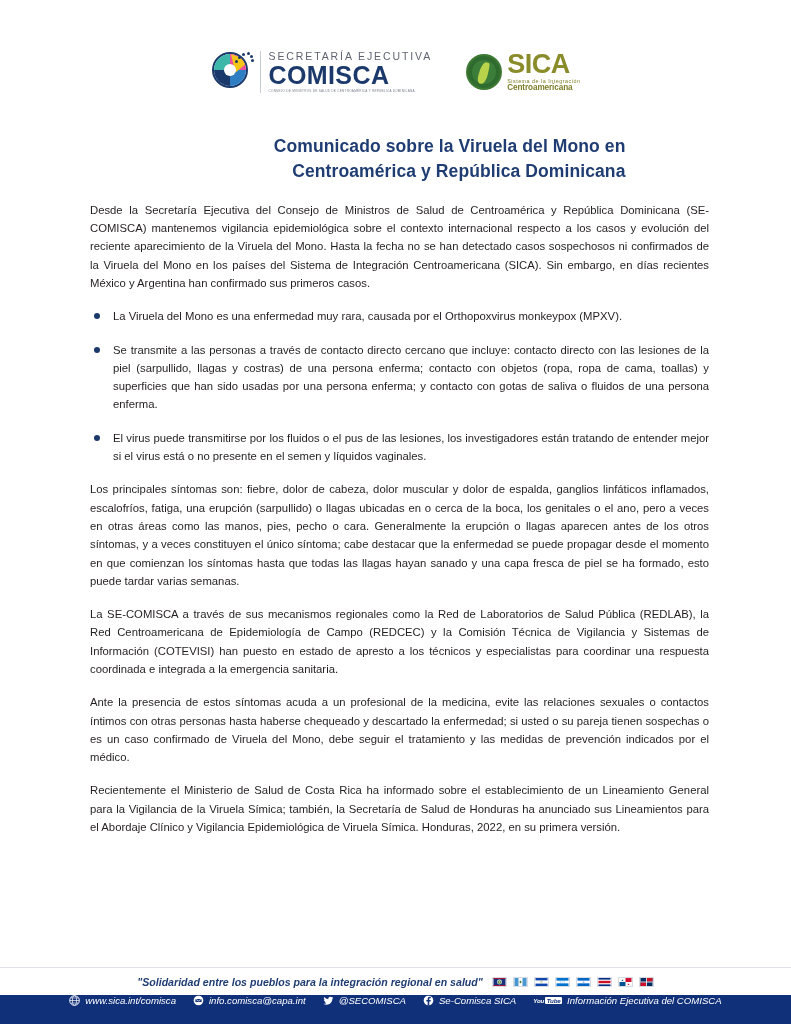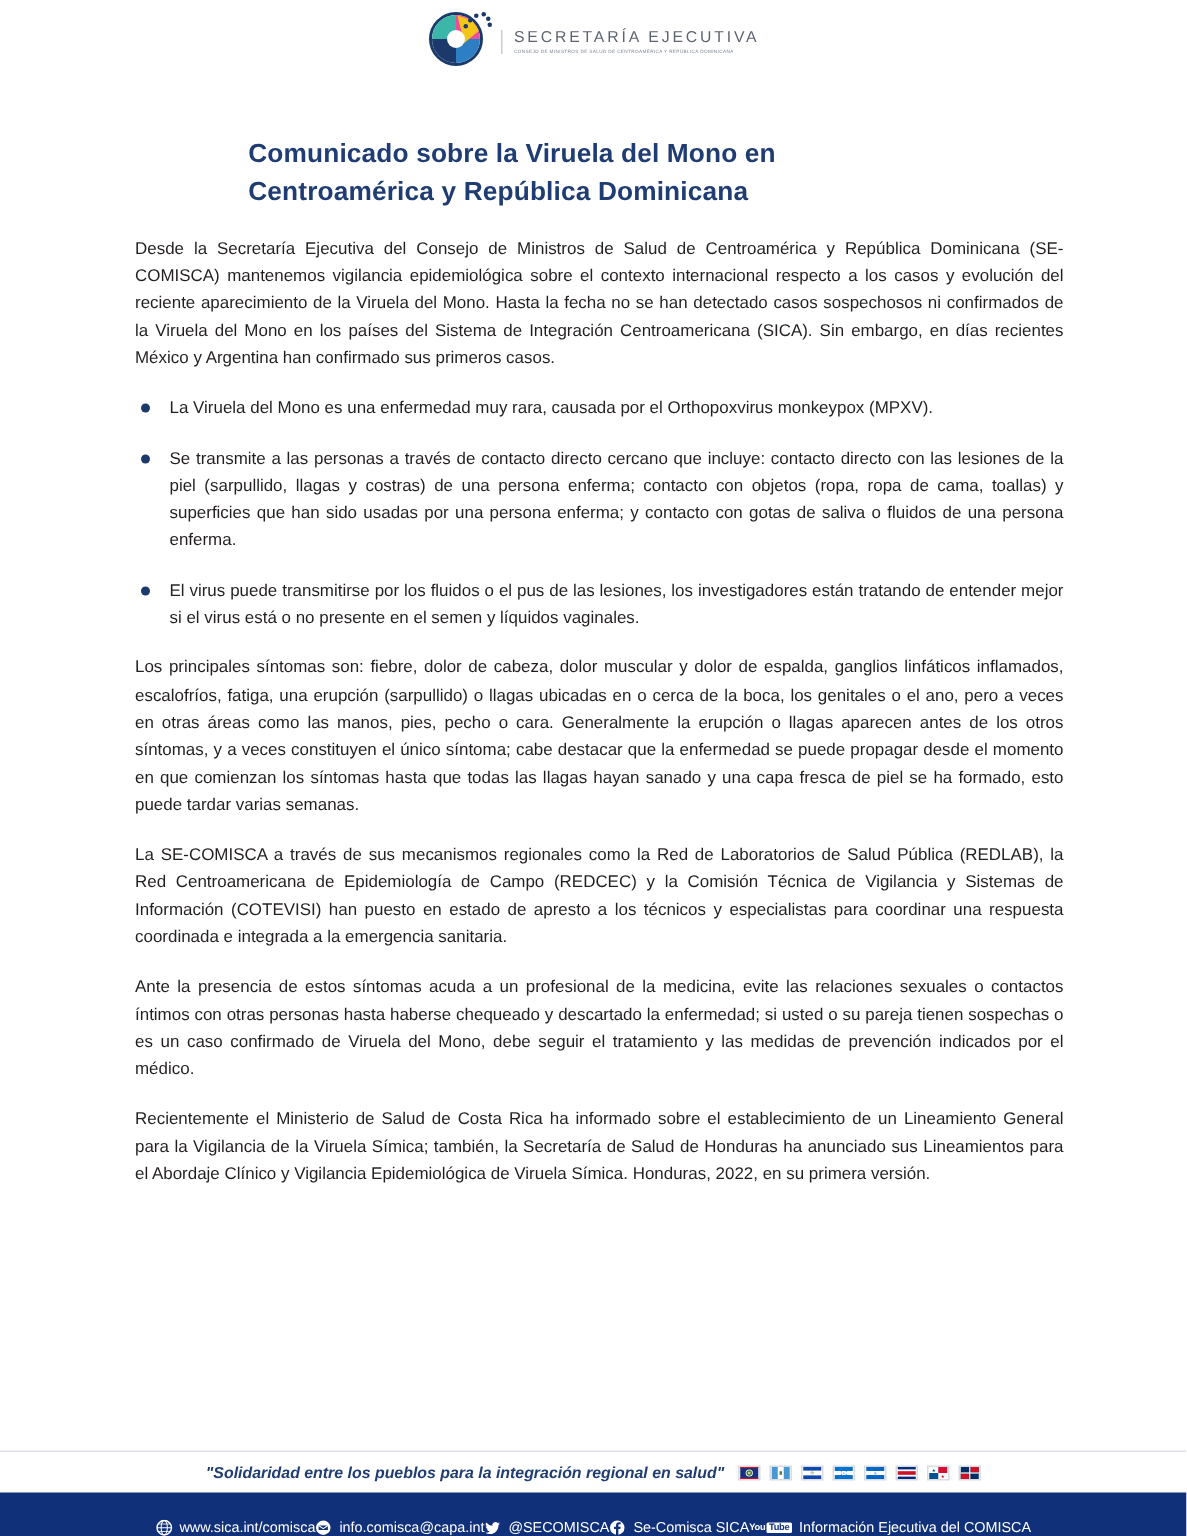--- a/index.html
+++ b/index.html
@@ -16,20 +16,21 @@
     color: #231f20;
     overflow: hidden;
   }
 
   
   .header {
     display: flex;
     align-items: center;
     justify-content: center;
     gap: 34px;
+    padding-top: 44px;
     height: 56px;
   }
 
   .comisca-logo {
     display: flex;
     align-items: center;
     gap: 7px;
   }
   .comisca-mark {
     width: 42px;
@@ -165,21 +166,21 @@
     font-size: 8.2px;
     color: #7c7e28;
     font-weight: bold;
     letter-spacing: -0.1px;
   }
 
   
   .doc-title {
     margin: 34px auto 0 auto;
     width: 460px;
-    text-align: left;
+    text-align: right;
     font-size: 17.5px;
     font-weight: bold;
     color: #1f3d73;
     line-height: 1.45;
     letter-spacing: 0.1px;
   }
 
   
   .content {
     margin: 16px 82px 0 90px;
@@ -248,24 +249,26 @@
     box-sizing: border-box;
   }
 
   
   .bottom-bar {
     position: absolute;
     left: 0; right: 0; bottom: 0;
     height: 29px;
     background: #11307a;
     display: flex;
-    align-items: flex-end;
+    align-items: flex-start;
     justify-content: center;
+    gap: 17px;
     color: #ffffff;
     font-size: 9.6px;
+    font-style: italic;
   }
   .bb-item {
     display: flex;
     align-items: center;
     gap: 5px;
     white-space: nowrap;
   }
   .bb-icon {
     width: 11px;
     height: 11px;
@@ -310,24 +313,36 @@
         <i style="left:2px;top:9px"></i>
           <i style="left:5px;top:5px"></i>
           <i style="left:9px;top:2px"></i>
         <i style="left:14px;top:1px"></i>
           <i style="left:17px;top:4px"></i>
           <i style="left:18px;top:8px"></i>
       </div>
     </div>
     <div class="comisca-words">
       <div class="top">SECRETARÍA EJECUTIVA</div>
+      <div class="big">COMISCA</div>
       <div class="fine">CONSEJO DE MINISTROS DE SALUD DE CENTROAMÉRICA Y REPÚBLICA DOMINICANA</div>
     </div>
   </div>
 
+  <div class="sica-logo">
+    <div class="sica-mark">
+      <span class="inner"></span>
+      <span class="isthmus"></span>
+    </div>
+    <div class="sica-words">
+      <div class="big">SICA</div>
+      <div class="s1">Sistema de la Integración</div>
+      <div class="s2">Centroamericana</div>
+    </div>
+  </div>
 
 </div>
 
 <h1 class="doc-title">Comunicado sobre la Viruela del Mono en Centroamérica y República Dominicana</h1>
 
 <div class="content">
 
   <p>Desde la Secretaría Ejecutiva del Consejo de Ministros de Salud de Centroamérica y República Dominicana (SE-COMISCA) mantenemos vigilancia epidemiológica sobre el contexto internacional respecto a los casos y evolución del reciente aparecimiento de la Viruela del Mono. Hasta la fecha no se han detectado casos sospechosos ni confirmados de la Viruela del Mono en los países del Sistema de Integración Centroamericana (SICA). Sin embargo, en días recientes México y Argentina han confirmado sus primeros casos.</p>
 
   <ul class="bullets">

